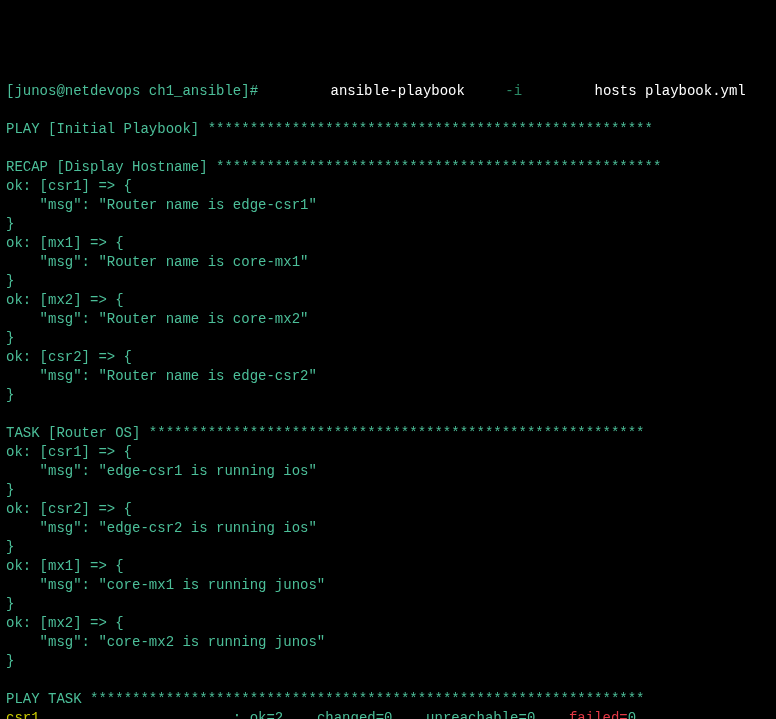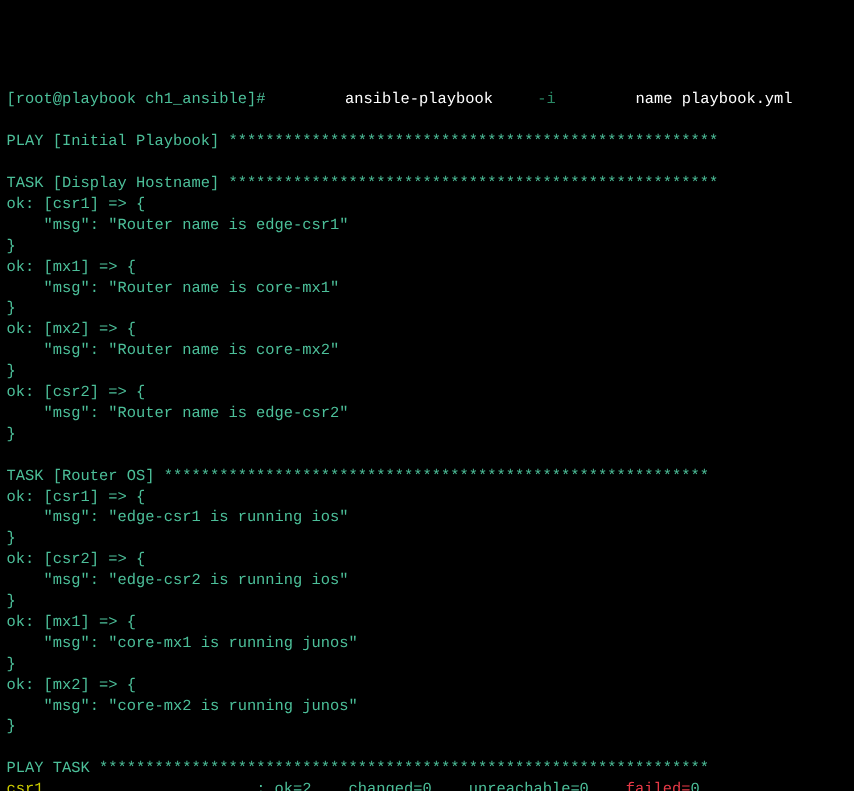--- a/index.html
+++ b/index.html
@@ -19,25 +19,25 @@
     .dark-green { color: #2a8a66; }
     .white { color: #ffffff; margin-left: 32px; }
     .yellow { color: #cccc00; }
     .red { color: #e63946; }
   </style>
 </head>
 <body>
 
 
 
-<div><span>[</span><span>root@playbook</span><span> </span><span>ch1_ansible</span><span>]</span><span>#</span><span class="white"> </span><span class="white">ansible-playbook</span><span class="white"> </span><span class="dark-green">-i</span><span class="white"> </span><span class="white">name playbook.yml</span>
+<div><span>[</span><span>junos@netdevops</span><span> </span><span>ch1_ansible</span><span>]</span><span>#</span><span class="white"> </span><span class="white">ansible-playbook</span><span class="white"> </span><span class="dark-green">-i</span><span class="white"> </span><span class="white">hosts playbook.yml</span>
 
 <span>PLAY [Initial Playbook]</span><span> *****************************************************</span>
 
-<span>TASK [Display Hostname]</span><span> *****************************************************</span>
+<span>RECAP [Display Hostname]</span><span> *****************************************************</span>
 <span id="task1-block">ok: [csr1] =&gt; {
     "msg": "Router name is edge-csr1"
 }
 ok: [mx1] =&gt; {
     "msg": "Router name is core-mx1"
 }
 ok: [mx2] =&gt; {
     "msg": "Router name is core-mx2"
 }
 ok: [csr2] =&gt; {

